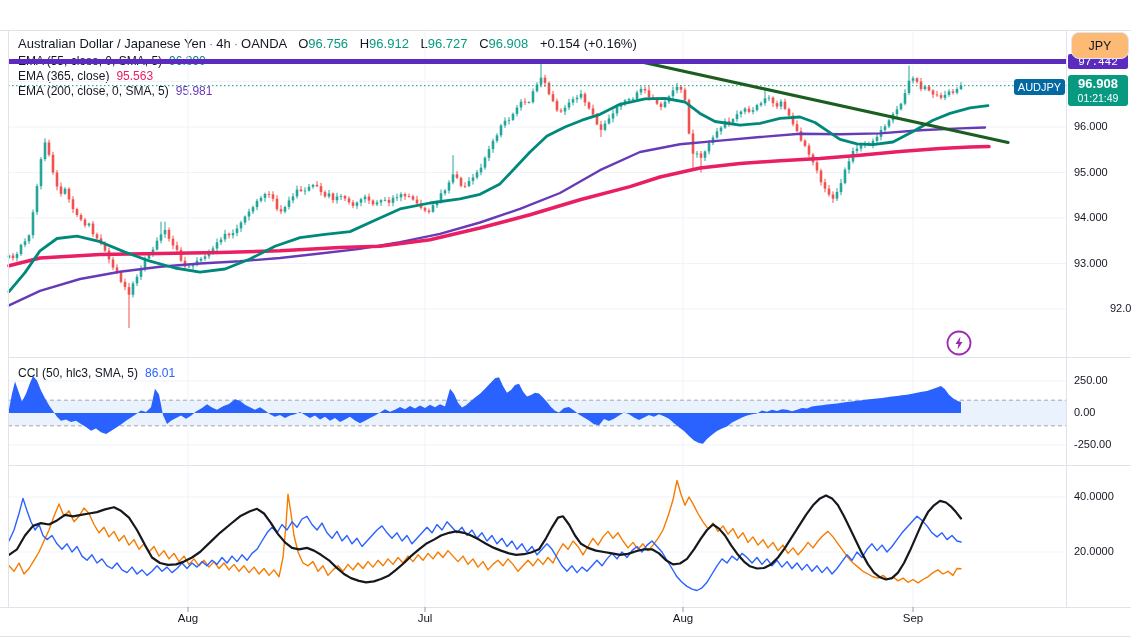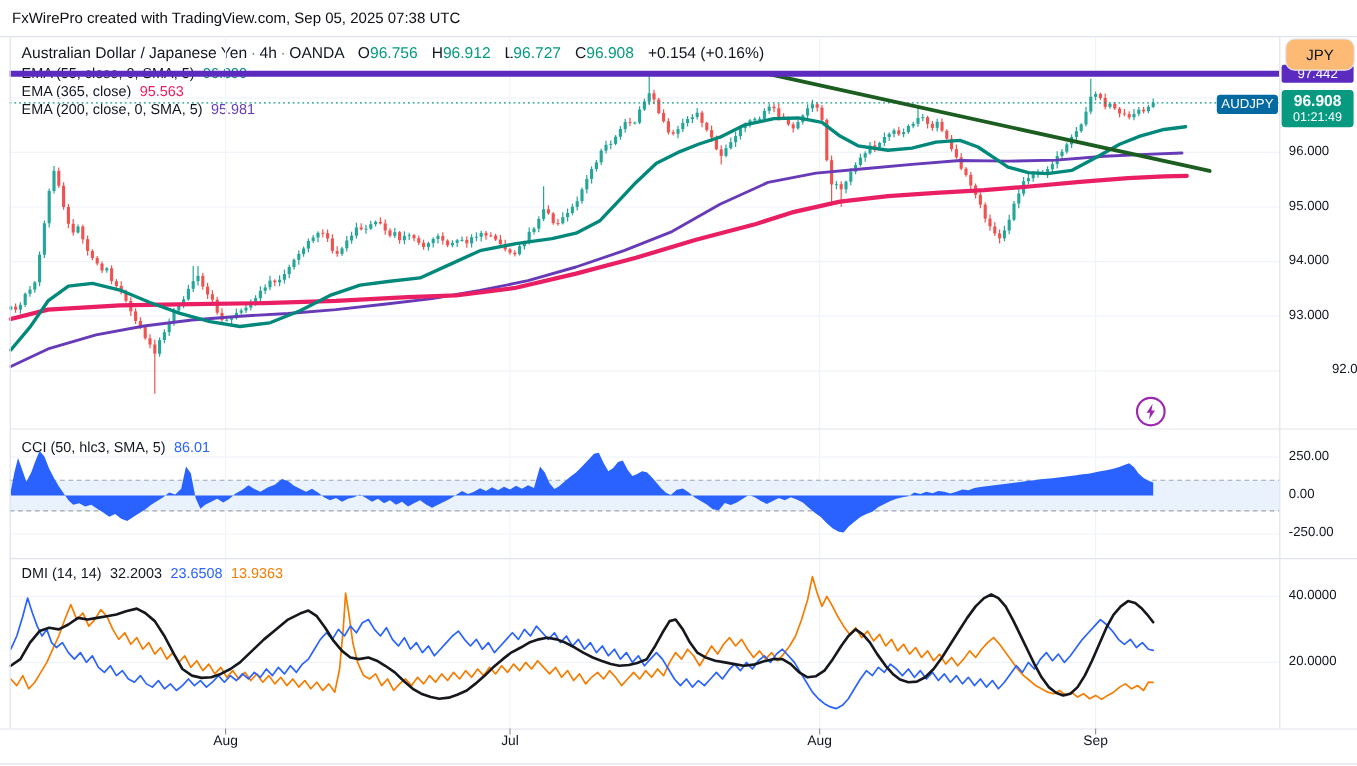--- a/index.html
+++ b/index.html
@@ -16,34 +16,33 @@
   .r-ema55{top:54px;} .r-ema365{top:69px;} .r-ema200{top:84px;}
   .r-cci{top:366px;} .r-dmi{top:471px;}
   .ind-row .v{margin-left:7px;}
   .v-ema55{color:#00897b;} .v-ema365{color:#e91e63;} .v-ema200{color:#673ab7;}
   .v-cci{color:#2962ff;} .v-adx{color:#131722;margin-left:10px;} .v-pdi{color:#2962ff;} .v-mdi{color:#f57c00;}
   .ax-lbl{position:absolute;left:1074px;font-size:11px;color:#131722;z-index:2;}
   .t-lbl{position:absolute;top:612px;width:44px;margin-left:-22px;text-align:center;font-size:11.5px;color:#131722;z-index:2;}
   .jpy-btn{position:absolute;left:1071px;top:32px;width:56px;height:25px;border:1px solid #e0e3eb;border-radius:8px;
            display:flex;align-items:center;justify-content:center;font-size:12.5px;color:#131722;z-index:5;background:#fdba74;}
   .chip{position:absolute;z-index:4;color:#fff;display:flex;align-items:center;justify-content:center;}
-  .chip-purple{left:1068px;top:54px;width:60px;height:15px;background:#5b2bbf;font-size:11px;border-radius:2px;}
+  .chip-purple{left:1068px;top:54px;width:60px;height:15px;background:#5b2bbf;font-size:11px;border-radius:2px;font-family:Liberation Mono, monospace;}
   .chip-sym{left:1014px;top:79px;width:51px;height:16px;background:#0369a1;font-size:11px;font-weight:normal;border-radius:3px;}
   .price-box{position:absolute;left:1068px;top:75px;width:60px;height:31px;background:#089981;border-radius:3px;
              z-index:4;color:#fff;text-align:center;line-height:1.15;padding-top:2px;box-sizing:border-box;}
   .price-box .p{font-size:13px;font-weight:bold;}
   .price-box .t{font-size:10.5px;}
   .flash-btn{position:absolute;left:945px;top:329px;width:28px;height:28px;z-index:5;}
 </style>
 </head>
 <body>
 
 <div class="stage">
 
-  <div class="caption">FxWirePro created with TradingView.com, Sep 05, 2025 07:38 UTC</div>
 
   <svg id="cv" width="1131" height="638">
       <line x1="188" y1="31" x2="188" y2="607" stroke="#f0f3fa" stroke-width="1"></line>
       <line x1="425" y1="31" x2="425" y2="607" stroke="#f0f3fa" stroke-width="1"></line>
       <line x1="683" y1="31" x2="683" y2="607" stroke="#f0f3fa" stroke-width="1"></line>
       <line x1="913" y1="31" x2="913" y2="607" stroke="#f0f3fa" stroke-width="1"></line>
       <line x1="8" y1="81.5" x2="1066" y2="81.5" stroke="#f0f3fa" stroke-width="1"></line>
       <line x1="8" y1="127" x2="1066" y2="127" stroke="#f0f3fa" stroke-width="1"></line>
       <line x1="8" y1="172.5" x2="1066" y2="172.5" stroke="#f0f3fa" stroke-width="1"></line>
       <line x1="8" y1="218" x2="1066" y2="218" stroke="#f0f3fa" stroke-width="1"></line>
@@ -571,23 +570,20 @@
   </div>
   <div class="legend ind-row r-ema365">
     <span>EMA (365, close)</span><span class="v v-ema365">95.563</span>
   </div>
   <div class="legend ind-row r-ema200">
     <span>EMA (200, close, 0, SMA, 5)</span><span class="v v-ema200">95.981</span>
   </div>
   <div class="legend ind-row r-cci">
     <span>CCI (50, hlc3, SMA, 5)</span><span class="v v-cci">86.01</span>
   </div>
-  <div class="legend ind-row r-dmi">
-    <span>DMI (14, 14)</span><span class="v v-adx">32.2003</span><span class="v v-pdi">23.6508</span><span class="v v-mdi">13.9363</span>
-  </div>
 
   <div id="axis-layer">
       <div class="ax-lbl" style="top: 74.5px;">97.000</div>
       <div class="ax-lbl" style="top: 120px;">96.000</div>
       <div class="ax-lbl" style="top: 165.5px;">95.000</div>
       <div class="ax-lbl" style="top: 211px;">94.000</div>
       <div class="ax-lbl" style="top: 256.5px; text-align: center;">93.000</div>
       <div class="ax-lbl" style="top: 302px; margin-left: 36px;">92.000</div>
       <div class="ax-lbl" style="top: 374px;">250.00</div>
       <div class="ax-lbl" style="top: 406px;">0.00</div>

